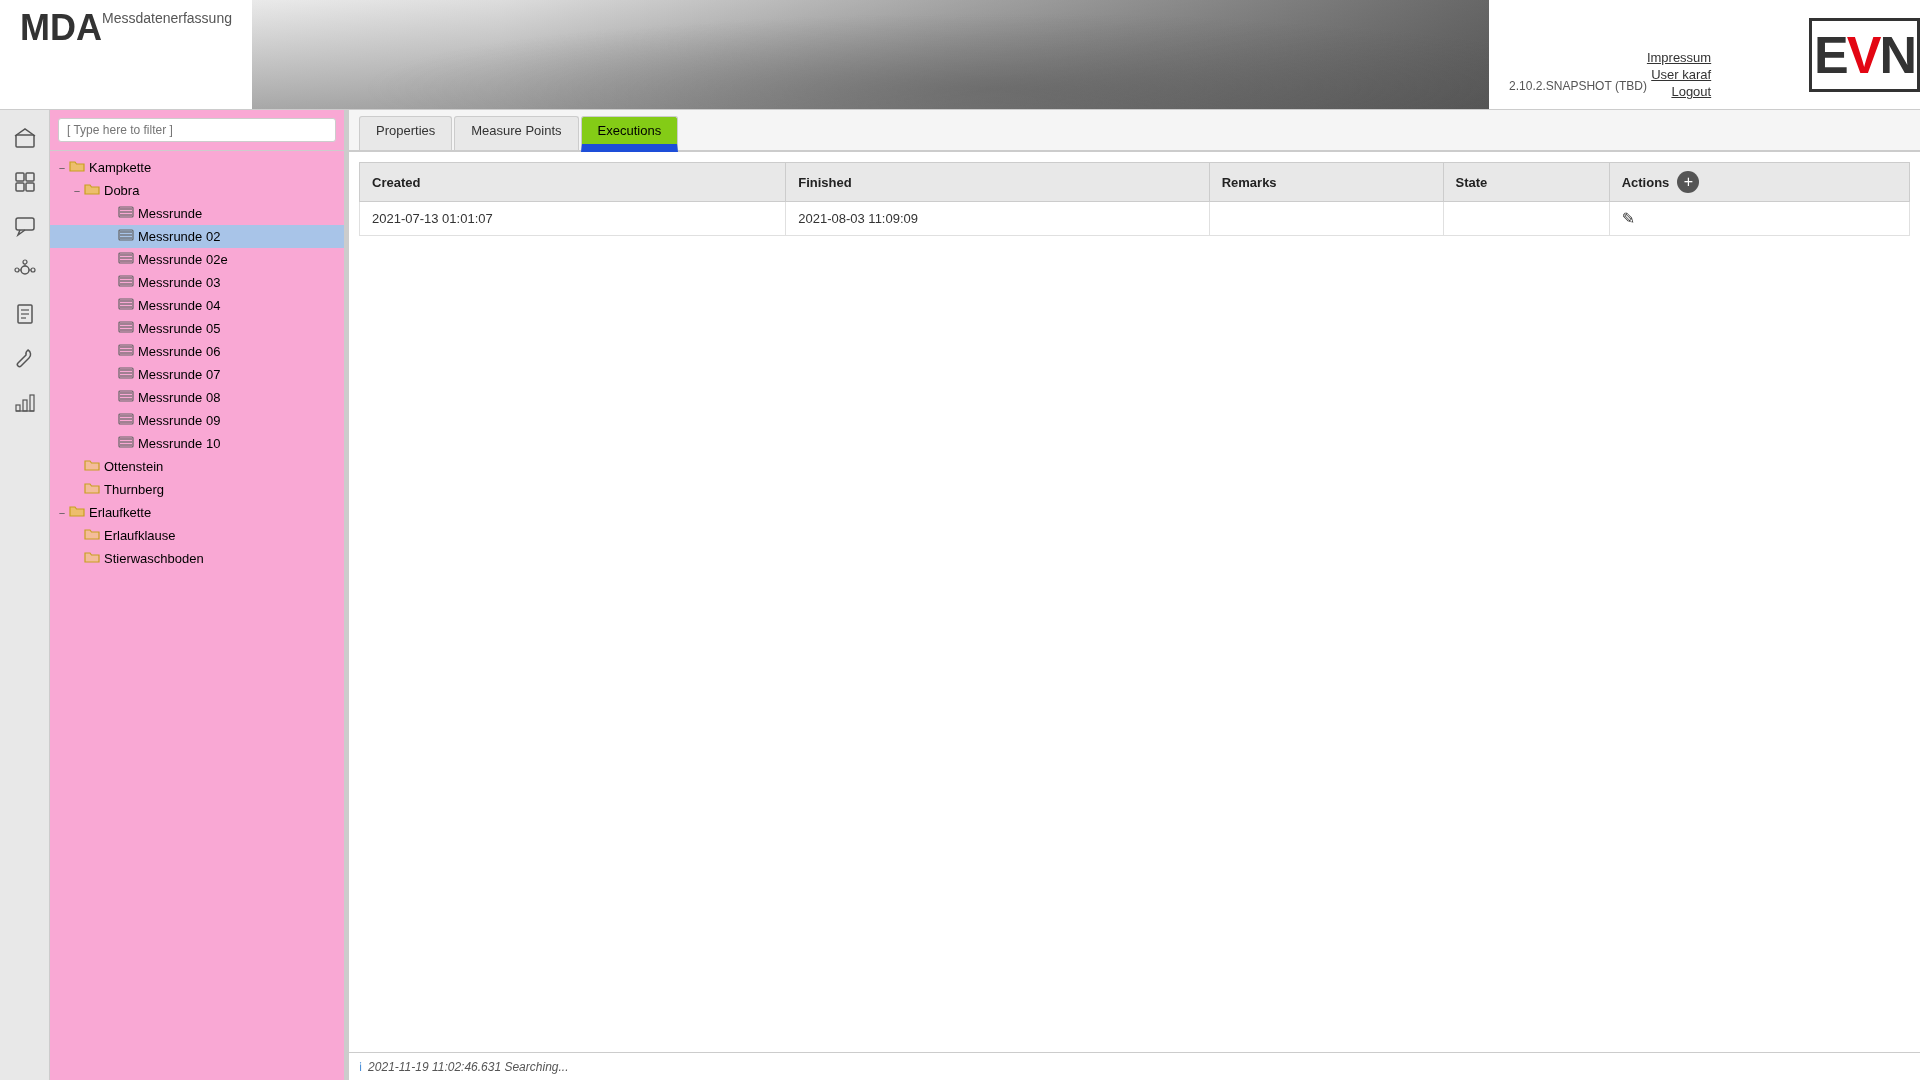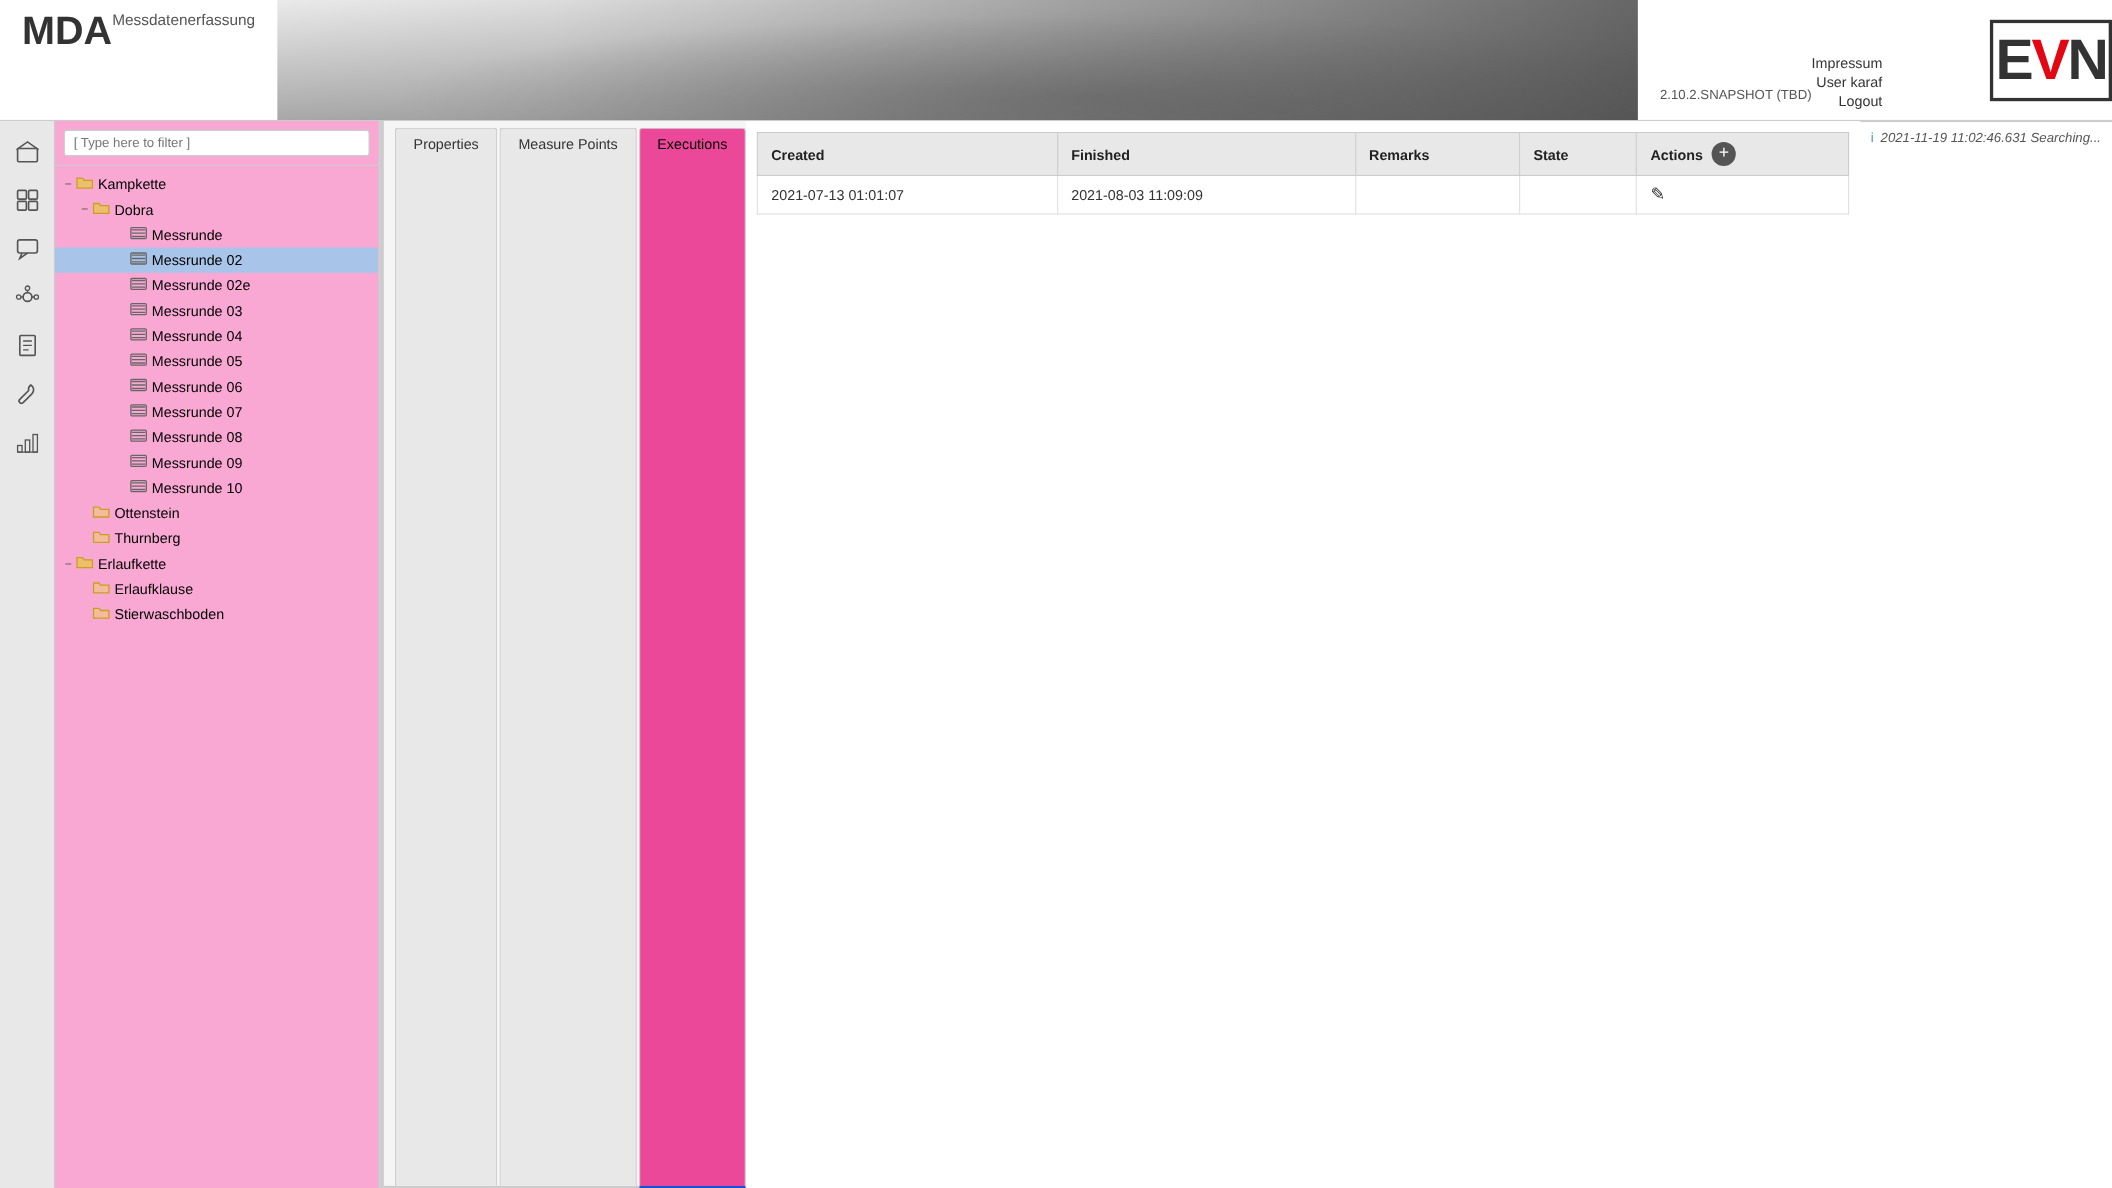--- a/index.html
+++ b/index.html
@@ -65,20 +65,21 @@
       margin-bottom: 6px;
     }
     .header-links {
       display: flex;
       flex-direction: column;
       align-items: flex-end;
       gap: 2px;
     }
     .header-links a {
       color: #333;
+      text-decoration: underline;
       font-size: 13px;
       cursor: pointer;
     }
     .evn-logo {
       display: flex;
       align-items: center;
       margin-left: 20px;
     }
     .evn-logo-text {
       font-size: 52px;
@@ -178,21 +179,21 @@
     }
     
     .indent-0 { padding-left: 5px; }
     .indent-1 { padding-left: 20px; }
     .indent-2 { padding-left: 54px; }
 
     
     .content-panel {
       flex: 1;
       display: flex;
-      flex-direction: row;
+      flex-direction: column;
       background: #fff;
       overflow: hidden;
     }
 
     
     .tabs-bar {
       display: flex;
       border-bottom: 2px solid #ccc;
       background: #f5f5f5;
       padding-top: 6px;
@@ -203,22 +204,22 @@
       padding: 6px 16px;
       border: 1px solid #ccc;
       border-bottom: none;
       background: #e8e8e8;
       cursor: pointer;
       font-size: 13px;
       border-radius: 3px 3px 0 0;
       color: #333;
     }
     .tab.active {
-      background: #ec4899;
-      border-bottom: 2px solid #1d4ed8;
+      background: #84cc16;
+      border-bottom: 8px solid #1d4ed8;
       margin-bottom: -2px;
       font-weight: normal;
       color: #000;
     }
 
     
     .table-container {
       flex: 1;
       overflow: auto;
       padding: 10px;

